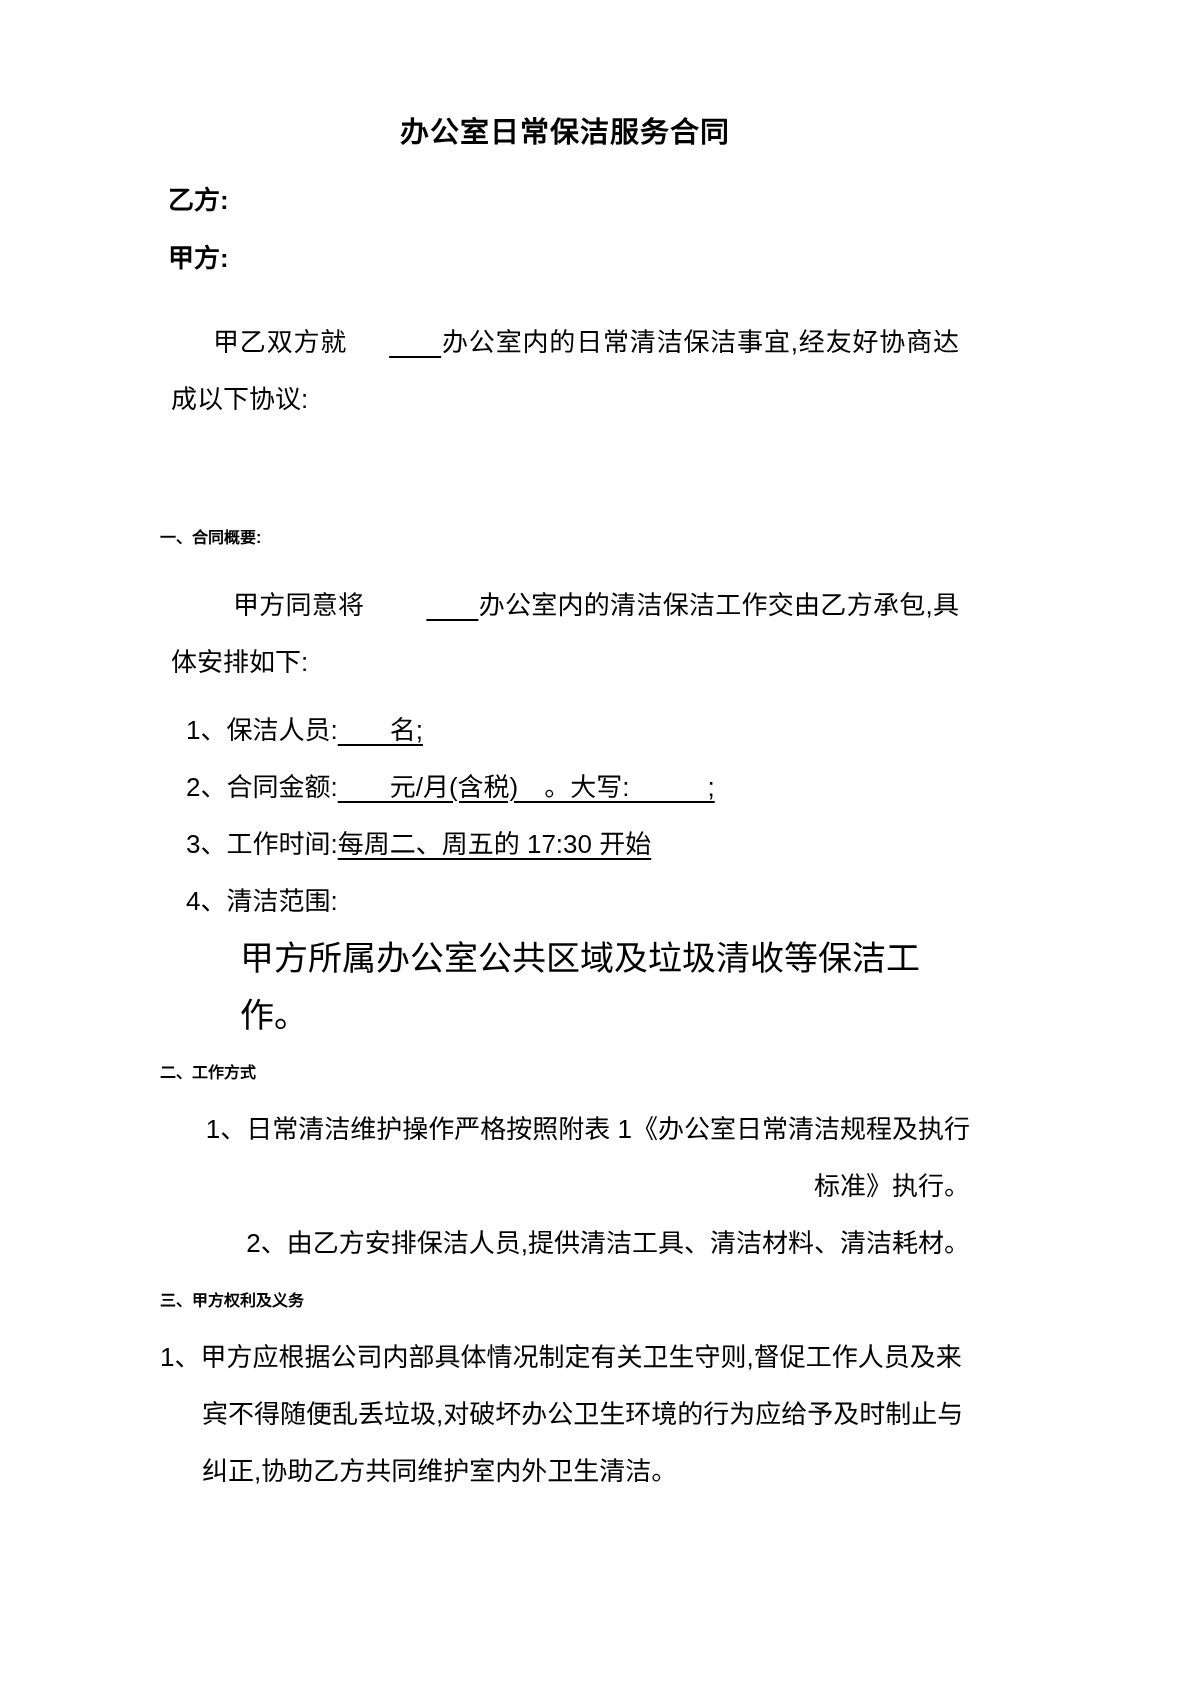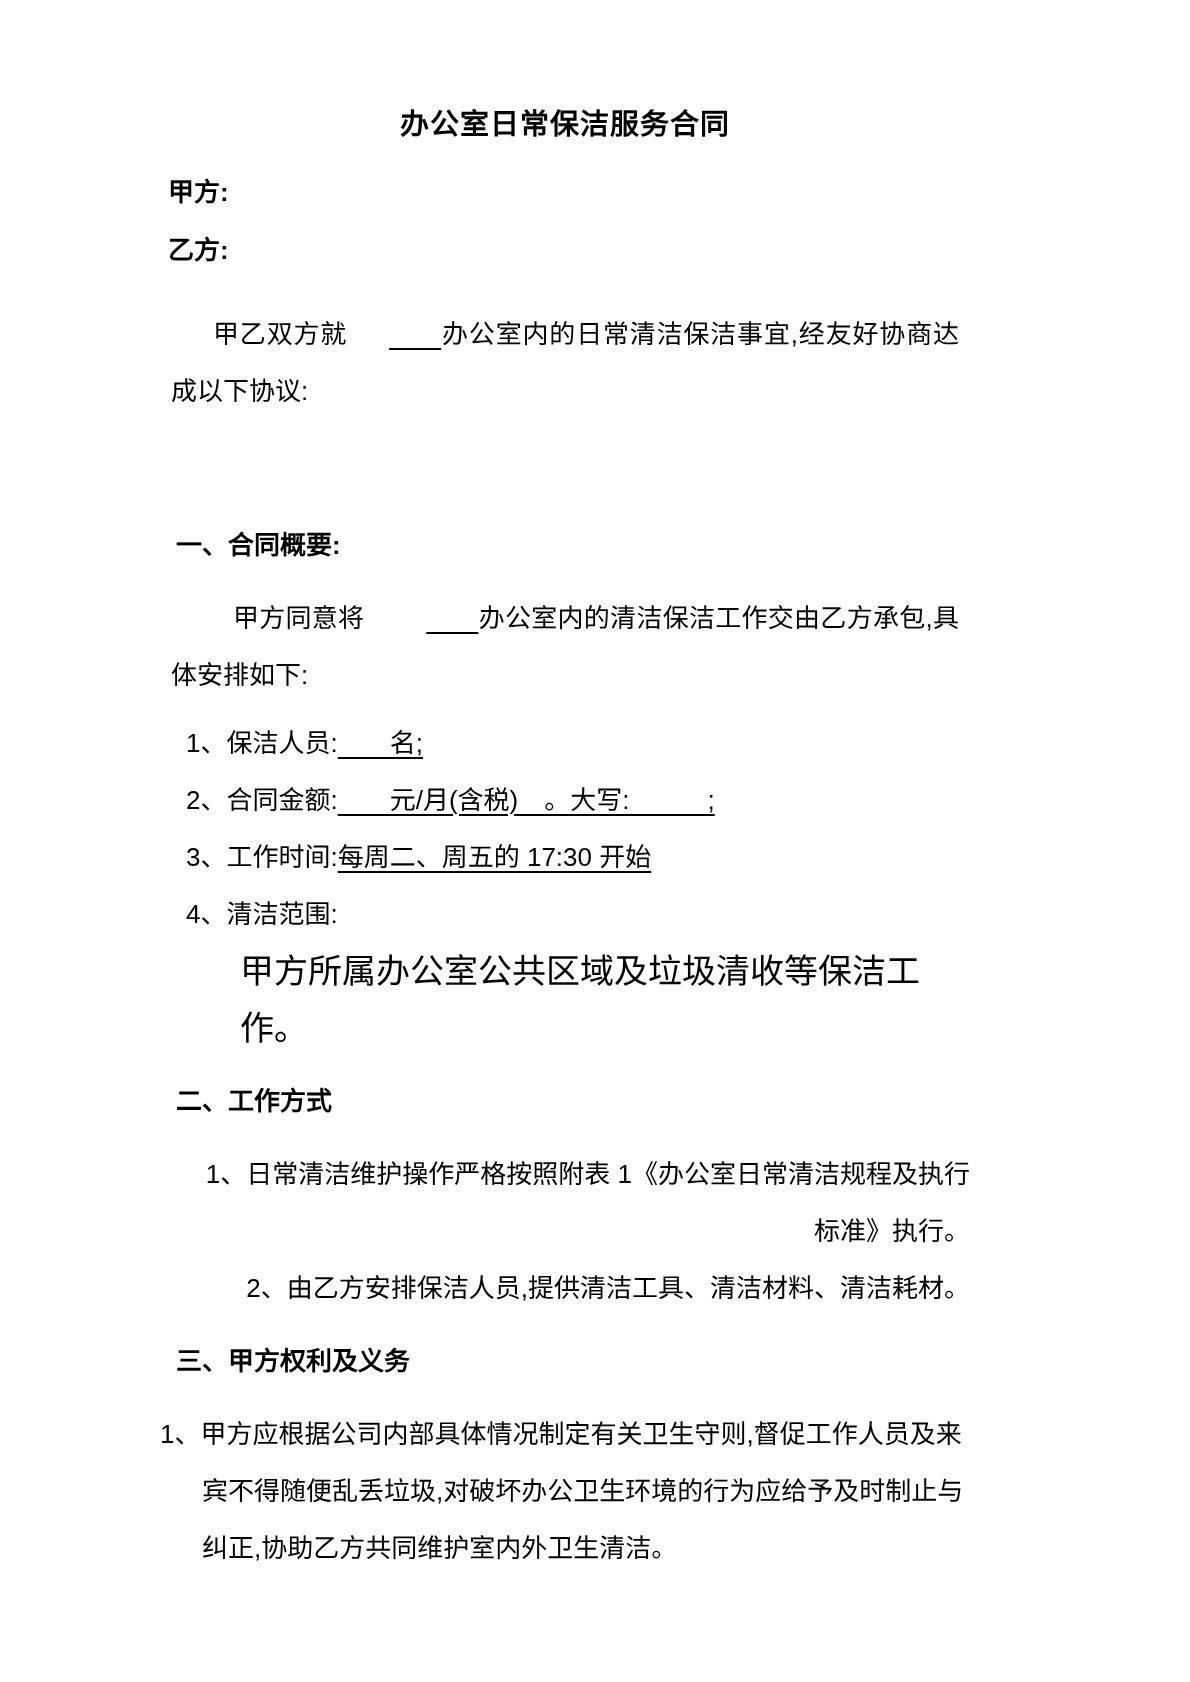--- a/index.html
+++ b/index.html
@@ -30,21 +30,21 @@
     left: 160px;
     top: 96px;
     width: 810px;
   }
 
   .doc-title {
     text-align: center;
     font-size: 29px;
     font-weight: bold;
     letter-spacing: 1px;
-    margin: 8px 0 34px 0;
+    margin: 16px 0 34px 0;
     line-height: 1.4;
   }
 
   .party-line {
     font-size: 26px;
     font-weight: bold;
     line-height: 1.0;
     margin: 0 0 0 8px;
     padding: 0;
     height: 58px;
@@ -60,24 +60,24 @@
   }
 
   .para.indent2 {
     text-indent: 42px;
   }
   .para.indent3 {
     text-indent: 62px;
   }
 
   .section-head {
-    font-size: 26px;
+    font-size: 16px;
     font-weight: bold;
     line-height: 57px;
-    margin: 16px;
+    margin: 0;
     padding: 0;
   }
 
   .item {
     font-size: 26px;
     line-height: 57px;
     margin: 0 0 0 26px;
     padding: 0;
   }
 
@@ -126,22 +126,22 @@
   .gap-l { height: 70px; }
 </style>
 </head>
 <body>
 
 <div class="page">
   <div class="content">
 
     <h1 class="doc-title">办公室日常保洁服务合同</h1>
 
+    <p class="party-line">乙方:</p>
     <p class="party-line">甲方:</p>
-    <p class="party-line">乙方:</p>
 
     <p class="para indent2"><span>甲乙双方就</span><span class="blank">　　</span><span>办公室内的日常清洁保洁事宜,经友好协商达成以下协议:</span></p>
 
     <div class="gap-l"></div>
 
     <p class="section-head">一、合同概要:</p>
 
     <p class="para indent3"><span>甲方同意将</span><span class="blank">　　</span><span>办公室内的清洁保洁工作交由乙方承包,具体安排如下:</span></p>
 
     <p class="item"><span>1、</span><span>保洁人员:</span><span class="blank">　　名;</span></p>

